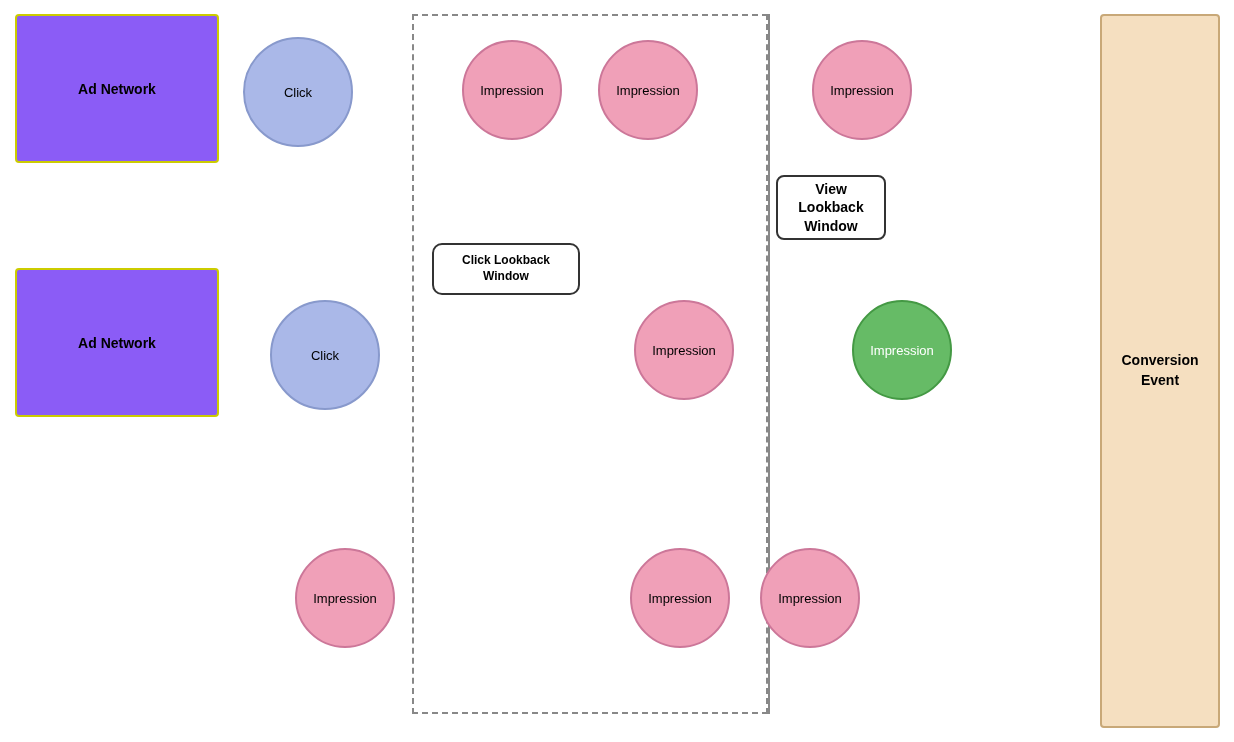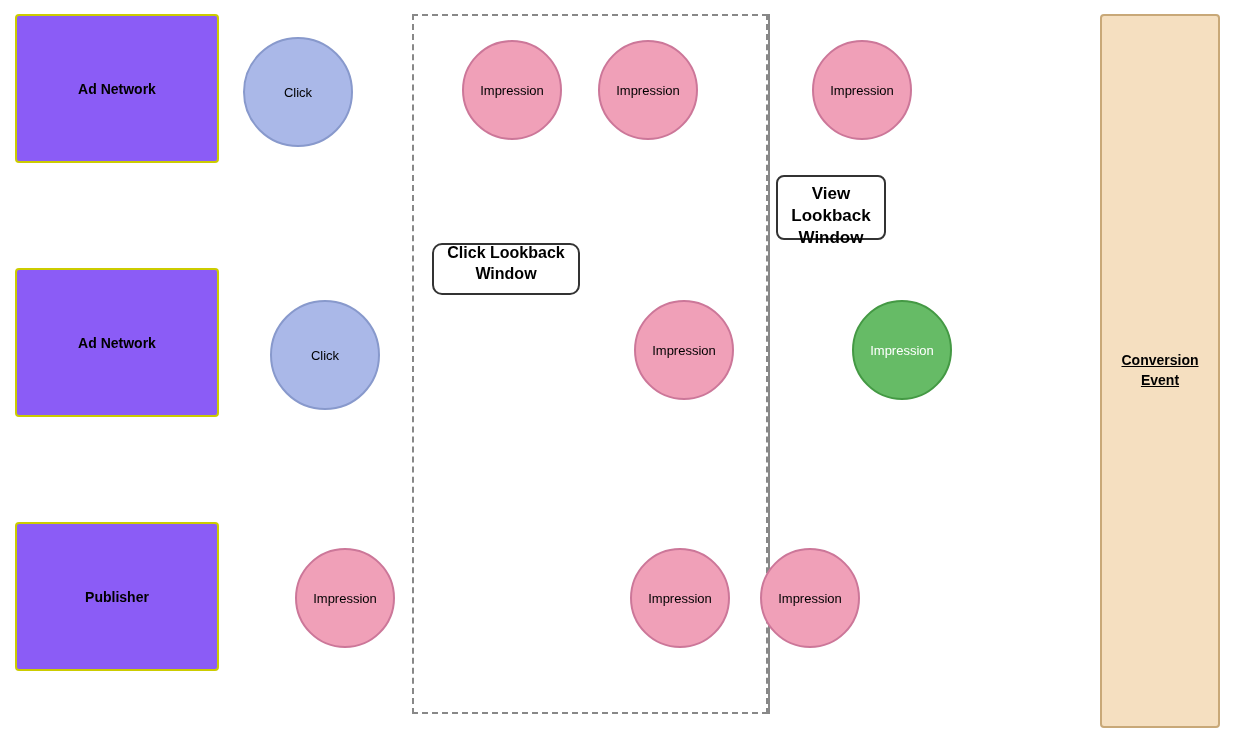--- a/index.html
+++ b/index.html
@@ -68,74 +68,70 @@
       border-radius: 0;
     }
 
     
     .label-box {
       position: absolute;
       background: #ffffff;
       border: 2px solid #333333;
       border-radius: 8px;
       display: flex;
-      align-items: flex-start;
+      align-items: center;
       justify-content: center;
-      font-size: 17px;
+      font-size: 14px;
       font-weight: bold;
       text-align: center;
       padding: 6px 10px;
     }
 
     
     .conversion-panel {
       position: absolute;
       background: #f5dfc0;
       border: 2px solid #c8a878;
       border-radius: 4px;
       display: flex;
       align-items: center;
       justify-content: center;
       font-size: 14px;
       font-weight: bold;
       text-align: center;
-      text-decoration: underline;
     }
 
     
     .click-lookback-box {
       position: absolute;
       background: #ffffff;
       border: 2px solid #333333;
       border-radius: 10px;
       display: flex;
-      align-items: flex-end;
+      align-items: flex-start;
       justify-content: center;
-      font-size: 16px;
+      font-size: 12px;
       font-weight: bold;
       text-align: center;
       padding: 8px 12px;
     }
   </style>
 </head>
 <body>
 
 <div class="diagram-container">
 
   <div class="yellow-box" style="top:14px; left:15px; width:204px; height:149px;">
     <span>Ad Network</span>
   </div>
 
   <div class="yellow-box" style="top:268px; left:15px; width:204px; height:149px;">
     <span>Ad Network</span>
   </div>
 
-  <div class="yellow-box" style="top:522px; left:15px; width:204px; height:149px;">
-    <span>Publisher</span>
-  </div>
 
   <div class="circle circle-blue" style="top:37px; left:243px; width:110px; height:110px;">
     <span>Click</span>
   </div>
 
   <div class="circle circle-blue" style="top:300px; left:270px; width:110px; height:110px;">
     <span>Click</span>
   </div>
 
   <div class="dashed-rect" style="top:14px; left:412px; width:356px; height:700px;">

